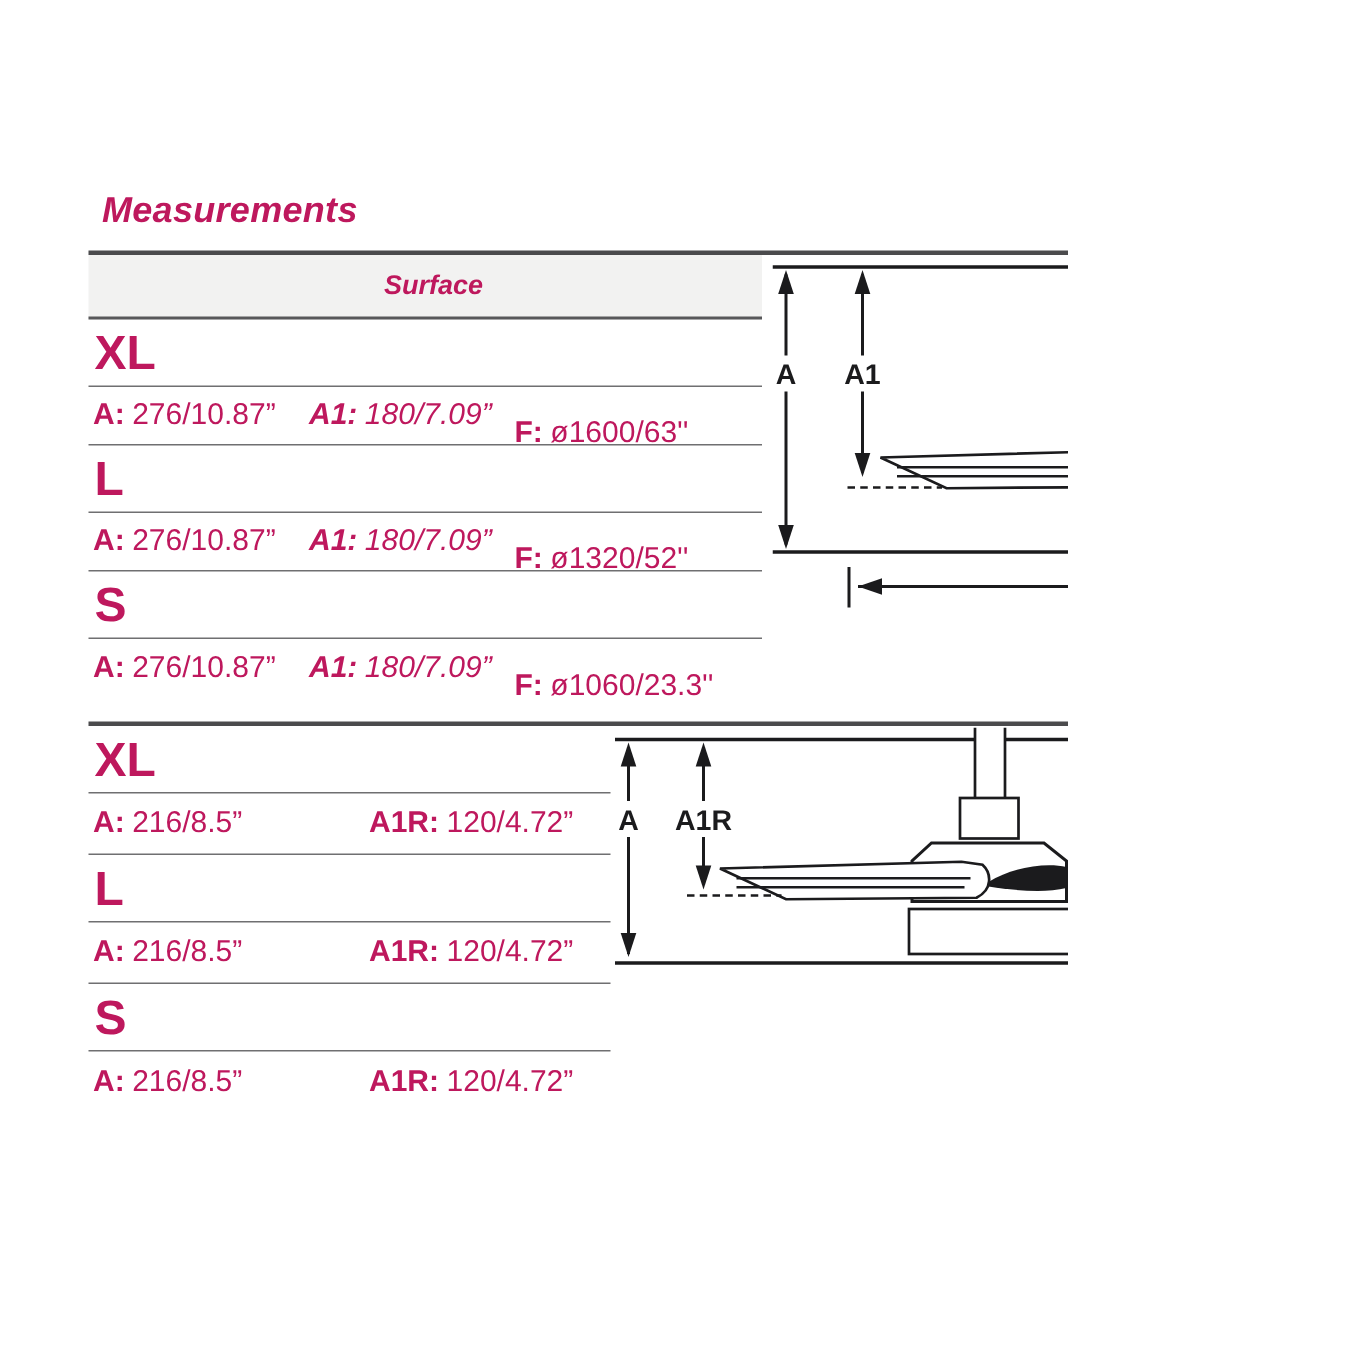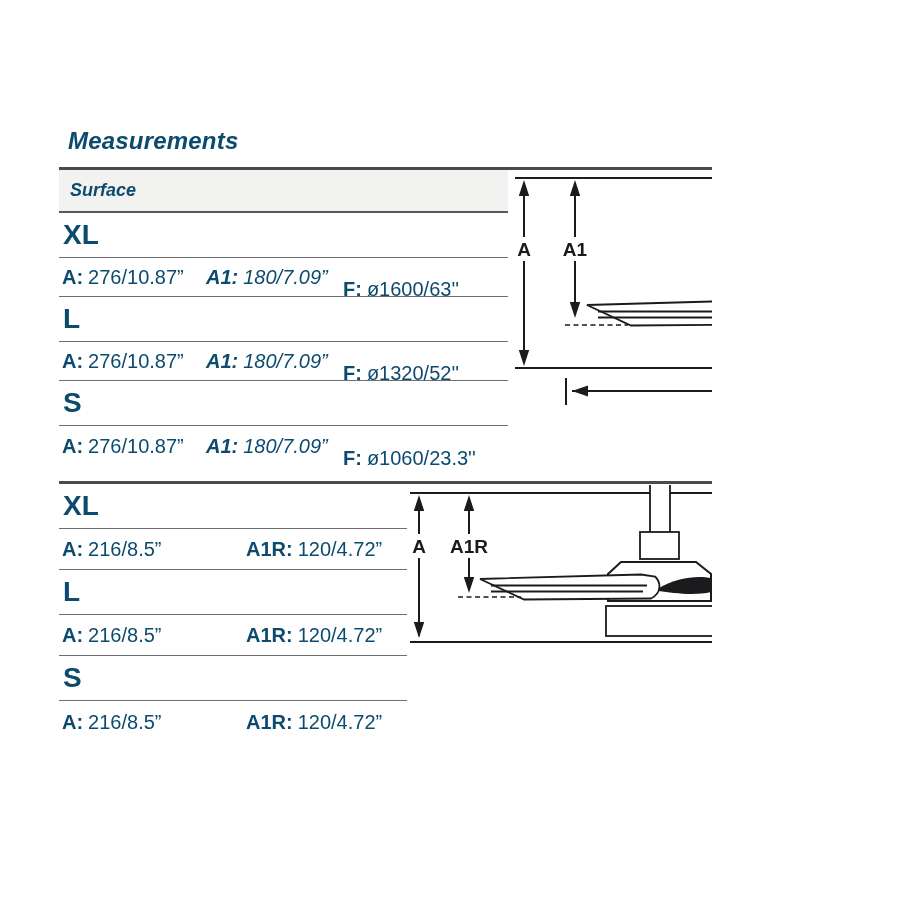--- a/index.html
+++ b/index.html
@@ -1,43 +1,43 @@
 <!DOCTYPE html>
 <html><head>
 <meta charset="utf-8">
 <style>
   html,body{margin:0;padding:0;background:#fff;}
   .canvas{
     position:relative;width:712px;height:900px;background:#ffffff;overflow:hidden;
-    font-family:"Liberation Sans",sans-serif;color:#0c4a6e;
+    font-family:"Liberation Sans",sans-serif;color:#be185d;
     -webkit-font-smoothing:antialiased;
   }
   .title{
     position:absolute;left:68px;top:127px;margin:0;
     font-size:24px;font-weight:bold;font-style:italic;letter-spacing:.2px;
   }
   .sec-border{position:absolute;height:3px;background:#4b4b4d;}
   #surface-border{left:59px;top:167px;width:789px;}
   #recessed-border{left:59px;top:481px;width:721px;}
 
   .spec-table{position:absolute;}
   #surface-table{left:59px;top:170px;width:449px;}
   #recessed-table{left:59px;top:484px;width:348px;}
 
   .thead{
     background:#f2f2f1;border-bottom:2px solid #58585a;
     display:flex;align-items:center;padding-left:11px;box-sizing:border-box;
-    font-style:italic;font-weight:bold;font-size:18px;
+    font-style:italic;font-weight:bold;font-size:18px;justify-content:center;
   }
   #surface-table .thead{height:43px;}
   #recessed-table .thead{height:39px;}
 
   .size-row{
     display:flex;align-items:center;border-bottom:1px solid #6f6f71;
-    font-weight:bold;font-size:28px;padding-left:4px;box-sizing:border-box;height:45px;
+    font-weight:bold;font-size:32px;padding-left:4px;box-sizing:border-box;height:45px;
   }
   #recessed-table .size-row{height:45px;}
   .data-row{position:relative;border-bottom:1px solid #6f6f71;font-size:20px;height:39px;box-sizing:border-box;}
   #recessed-table .data-row{height:41px;}
   .data-row.last{border-bottom:none;}
   .spec{position:absolute;top:50%;transform:translateY(-50%);white-space:nowrap;}
   .spec .lbl{font-weight:bold;margin-right:5px;}
   .spec-a{left:3px;}
   .spec-a1{left:147px;font-style:italic;}
   .spec-f{left:284px;margin-top:12px;}

